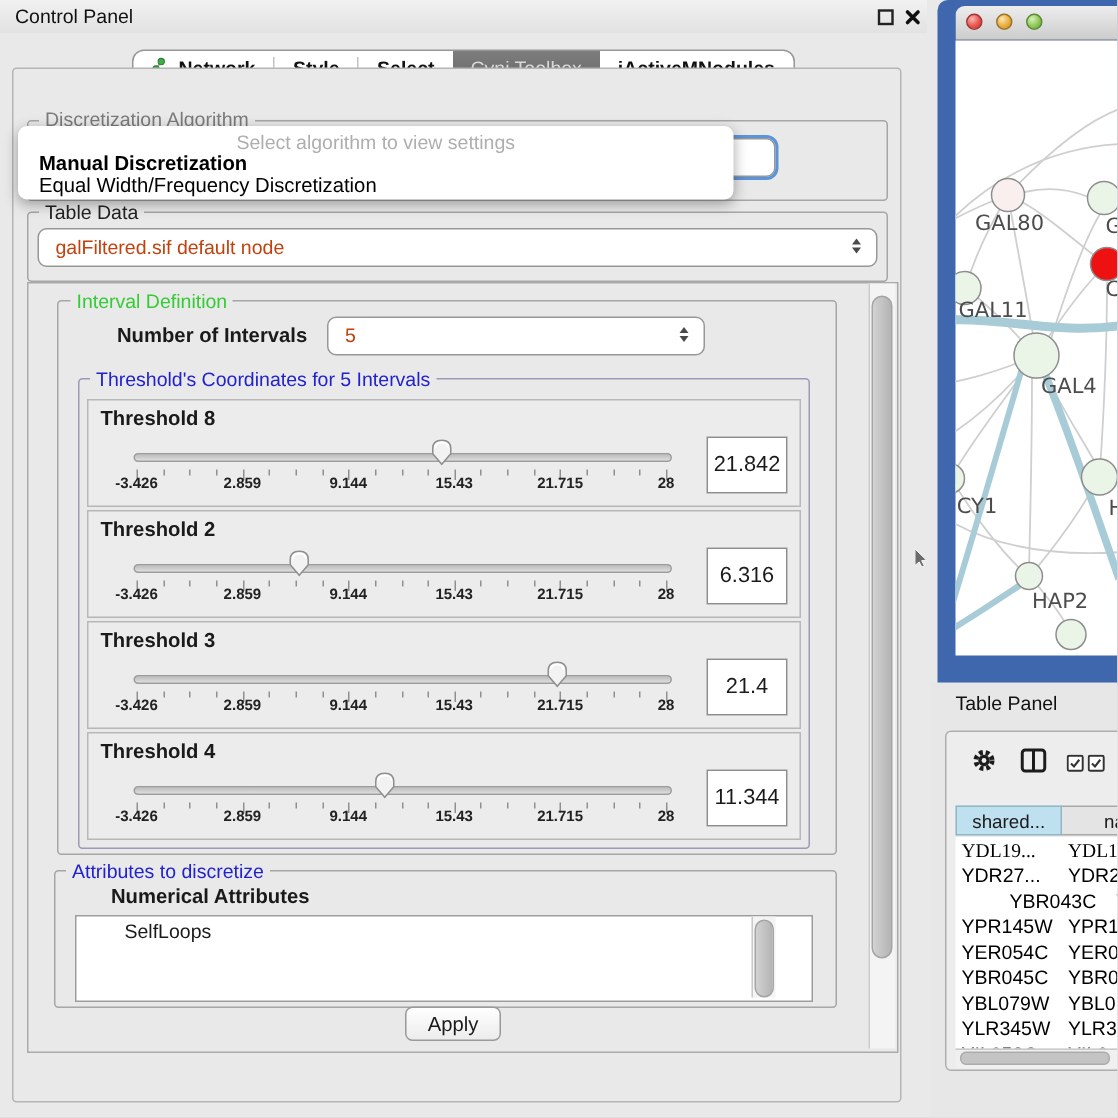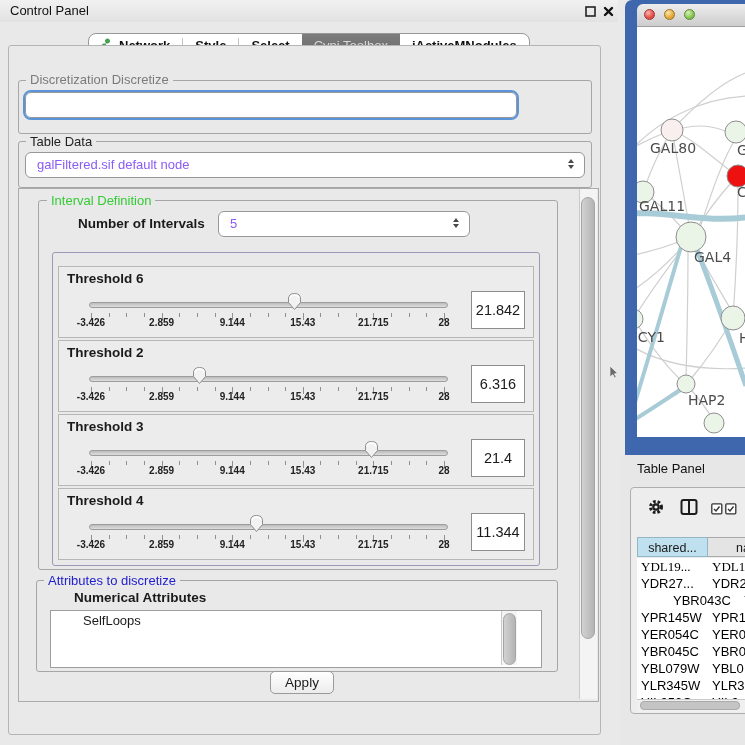--- a/index.html
+++ b/index.html
@@ -11,21 +11,21 @@
   .title-text{left:10px;top:3px;font-size:13px;color:#111;}
   .winbtn{top:5px;width:13px;height:13px;cursor:default;}
   .tabbar{display:inline-flex;align-items:stretch;height:23px;background:#fff;border:1px solid #979797;
           border-radius:8px;overflow:hidden;font-size:13px;font-weight:bold;}
   .tab{display:flex;align-items:center;padding:0 12px;white-space:nowrap;color:#111;}
   .tab-sel{background:linear-gradient(#7d7d7d,#676767);color:#d9d9d9;font-weight:normal;}
   .tab-sep{width:1px;background:#c3c3c3;margin:4px 0;}
   .outer-panel{left:8px;top:45px;width:591px;height:688px;border:1px solid #b5b5b5;border-radius:3px;background:#e9e9e9;}
   .fieldset{border:1px solid #a6a6a6;border-radius:3px;}
   .flabel{background:#e9e9e9;padding:0 4px;font-size:13px;white-space:nowrap;}
-  .combo{background:#fff;border:1px solid #979797;border-radius:6px;font-size:13px;color:#8b5cf6;}
+  .combo{background:#fff;border:1px solid #979797;border-radius:6px;font-size:13px;color:#c2410c;}
   .combo .val{position:absolute;left:11px;top:4px;}
   .stepper{position:absolute;right:9px;top:6px;width:7px;}
   .stepper:before,.stepper:after{content:"";position:absolute;left:0;border-left:3.5px solid transparent;border-right:3.5px solid transparent;}
   .stepper:before{top:0;border-bottom:4px solid #4a4a4a;}
   .stepper:after{top:6px;border-top:4px solid #4a4a4a;}
   
   .popup{left:12px;top:84px;width:477px;height:49px;background:#fff;border-radius:6px;
          box-shadow:0 3px 9px rgba(0,0,0,.35);z-index:30;font-size:13.5px;}
   .popup-prompt{position:absolute;left:0;right:0;top:3px;text-align:center;color:#aeaeae;font-size:13px;}
   .popup-opt{position:absolute;left:14px;white-space:nowrap;color:#000;}
@@ -109,23 +109,28 @@
         <span>Cyni Toolbox</span>
       </div>
       <div class="tab">
         <span>jActiveMNodules</span>
       </div>
     </div>
 
   <div class="abs outer-panel"></div>
 
   <div class="abs fieldset" style="left:18px;top:80px;width:572px;height:52px;"></div>
-  <div class="abs flabel" style="left:26px;top:72px;color:#7b7b7b;">Discretization Discretize</div>
+  <div class="abs flabel" style="left:26px;top:72px;color:#7b7b7b;">Discretization Algorithm</div>
   <div class="abs combo focus-combo" style="left:25px;top:92px;width:490px;height:24px;z-index:5;"></div>
 
+  <div class="abs popup">
+    <div class="popup-prompt">Select algorithm to view settings</div>
+    <div class="popup-opt" style="top:17px;font-weight:bold;">Manual Discretization</div>
+    <div class="popup-opt" style="top:32px;">Equal Width/Frequency Discretization</div>
+  </div>
 
   <div class="abs fieldset" style="left:18px;top:141px;width:572px;height:45px;"></div>
   <div class="abs flabel" style="left:26px;top:134px;color:#222;">Table Data</div>
   <div class="abs combo" style="left:25px;top:152px;width:558px;height:24px;">
     <span class="val">galFiltered.sif default node</span>
     <span class="stepper"></span>
   </div>
 
   <div class="abs" style="left:18px;top:188px;width:579px;height:512px;border:1px solid #ababab;background:#e9e9e9;"></div>
   <div class="abs sb-track-v" style="left:579px;top:189px;width:17px;height:510px;"></div>
@@ -133,23 +138,24 @@
 
   <div class="abs fieldset" style="left:38px;top:200px;width:518px;height:368px;"></div>
   <div class="abs flabel" style="left:47px;top:193px;color:#35cb35;">Interval Definition</div>
   <div class="abs" style="left:78px;top:216px;font-size:13.5px;font-weight:bold;">Number of Intervals</div>
   <div class="abs combo" style="left:218px;top:211px;width:250px;height:24px;">
     <span class="val">5</span>
     <span class="stepper"></span>
   </div>
 
   <div class="abs fieldset" style="left:52px;top:252px;width:486px;height:312px;border-color:#9a9ab8;"></div>
+  <div class="abs flabel" style="left:60px;top:245px;color:#2121cf;">Threshold's Coordinates for 5 Intervals</div>
   <div id="sliders" class="abs" style="left:0;top:0;">
       <div class="slider-box" style="top: 266px;">
-        <div class="slider-label">Threshold 6</div>
+        <div class="slider-label">Threshold 8</div>
         <div class="slider-track"></div>
         <div class="tick" style="left: 32px; top: 46px; height: 7px;"></div>
         <div class="tick-label" style="left: 32px;">-3.426</div>
         <div class="tick" style="left: 49.65px; top: 46px; height: 4px;"></div>
         <div class="tick" style="left: 67.3px; top: 46px; height: 4px;"></div>
         <div class="tick" style="left: 84.95px; top: 46px; height: 4px;"></div>
         <div class="tick" style="left: 102.6px; top: 46px; height: 7px;"></div>
         <div class="tick-label" style="left: 102.6px;">2.859</div>
         <div class="tick" style="left: 120.25px; top: 46px; height: 4px;"></div>
         <div class="tick" style="left: 137.9px; top: 46px; height: 4px;"></div>

